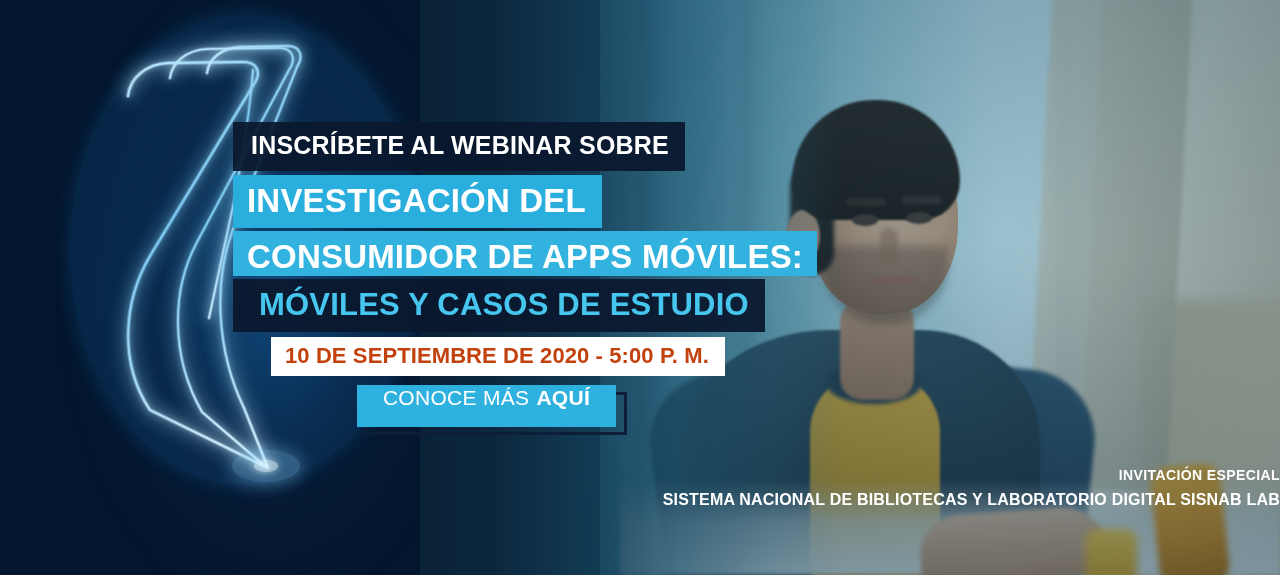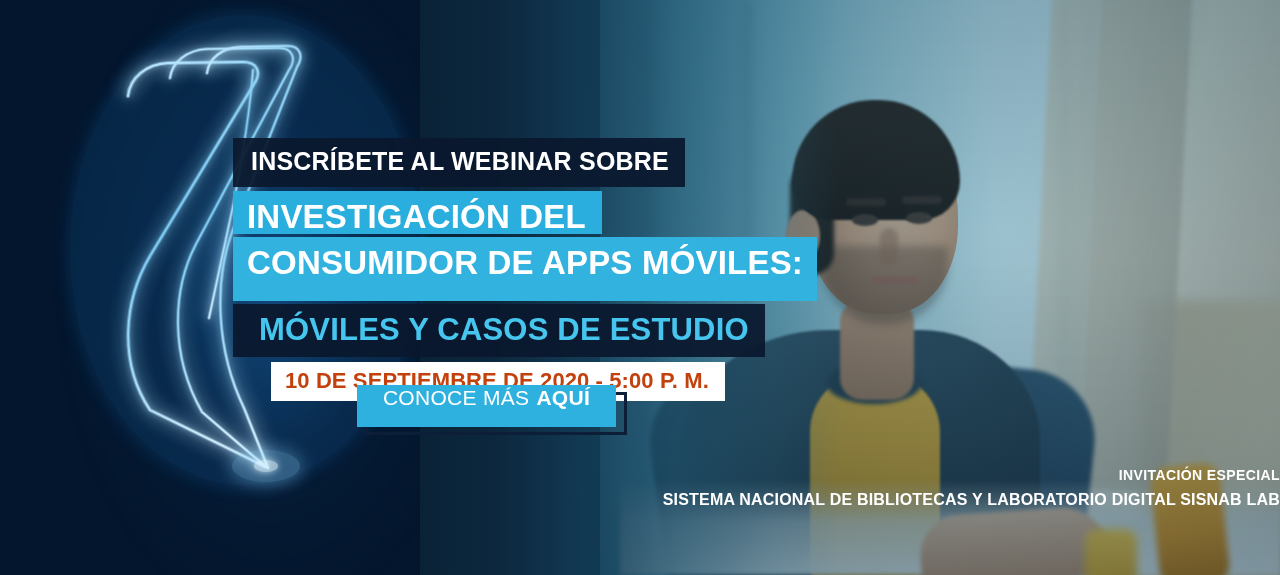--- a/index.html
+++ b/index.html
@@ -159,49 +159,49 @@
   .panel-glow{
     position:absolute;left:60px;top:-40px;width:420px;height:660px;
     background:radial-gradient(closest-side,rgba(28,102,170,.55),rgba(12,52,96,.18),rgba(4,22,45,0));
     filter:blur(8px);
   }
 
   
   .neon{position:absolute;left:0;top:0;width:560px;height:575px;pointer-events:none;}
 
   
-  .headline{position:absolute;left:233px;top:138px;text-decoration:underline;}
+  .headline{position:absolute;left:233px;top:122px;text-decoration:underline;}
   .bar{
     display:inline-block;
     white-space:nowrap;
     font-weight:700;
     letter-spacing:.2px;
     line-height:1;
   }
   .bar-1{
     background:rgba(10,24,45,.93);
     color:#ffffff;
     font-size:25px;
     padding:11px 16px 13px 18px;
     margin-bottom:4px;
   }
   .bar-2{
     background:#2aaede;
     color:#ffffff;
     font-size:33px;
     font-weight:600;
-    padding:9px 16px 1px 14px;
+    padding:9px 16px 11px 14px;
     margin-bottom:3px;
   }
   .bar-3{
     background:#31b2df;
     color:#ffffff;
     font-size:33px;
     font-weight:600;
-    padding:9px 14px 22px 14px;
+    padding:9px 14px 3px 14px;
     margin-bottom:3px;
   }
   .bar-4{
     background:rgba(10,24,45,.93);
     color:#46c6ee;
     font-size:31px;
     font-weight:600;
     padding:10px 16px 12px 26px;
     margin-bottom:5px;
   }

